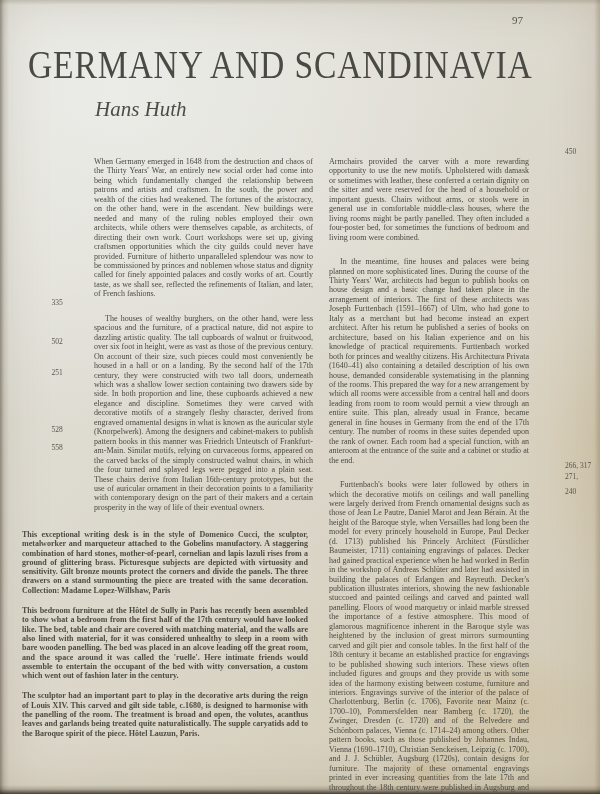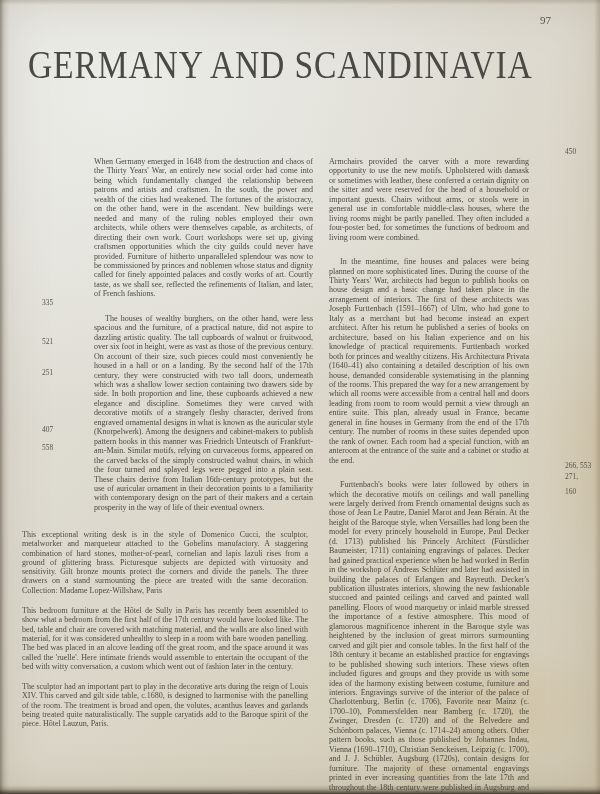--- a/index.html
+++ b/index.html
@@ -16,75 +16,76 @@
   }
   .edge{position:absolute;pointer-events:none;}
   .edge-left{left:0;top:0;width:9px;height:100%;
     background:linear-gradient(to right, rgba(58,48,34,0.45), rgba(58,48,34,0.12) 45%, transparent);}
   .edge-bottom{left:0;bottom:0;width:100%;height:9px;
     background:linear-gradient(to top, rgba(38,30,18,0.8), rgba(38,30,18,0.18) 55%, transparent);}
   .edge-top{left:0;top:0;width:100%;height:5px;
     background:linear-gradient(to bottom, rgba(100,88,64,0.22), transparent);}
   .edge-right{right:0;top:0;width:6px;height:100%;
     background:linear-gradient(to left, rgba(110,90,60,0.28), transparent);}
-  .page-number{position:absolute;left:540px;top:14px;font-size:11px;color:#55544b;}
+  .page-number{position:absolute;left:512px;top:14px;font-size:11px;color:#55544b;}
   .title{position:absolute;left:28px;top:41px;margin:0;font-weight:normal;
     font-size:40px;letter-spacing:1px;white-space:nowrap;color:#4a4a45;
     transform:scaleX(0.84);transform-origin:left top;}
   .author{position:absolute;left:95px;top:97px;margin:0;font-weight:normal;
     font-style:italic;font-size:21px;color:#4d4d47;}
   .col{position:absolute;top:142px;}
   .col-left{left:79px;width:249px;}
   .col-right{left:314px;width:230px;}
   .col p{margin:15px;font-size:8px;line-height:9.45px;text-align:justify;color:#4a4a42;}
   .col p + p{text-indent:11px;}
-  .captions{position:absolute;left:22px;top:530px;width:286px;}
+  .captions{position:absolute;left:22px;top:530px;width:286px;font-weight:bold;}
   .captions p{margin:0 0 11px 0;font-size:8px;line-height:9.3px;text-align:justify;color:#4d4c44;}
   .margin-note{position:absolute;font-size:7.5px;color:#56554b;line-height:9px;}
-  .mn-left{left:42px;width:30px;text-align:left;}
+  .mn-left{left:42px;width:30px;text-align:center;}
   .mn-right{left:565px;width:32px;text-align:left;}
   .ml0{top:298px}.ml1{top:337px}.ml2{top:368px}.ml3{top:425px}.ml4{top:443px}
   .mr0{top:147px}.mr1{top:472px}.mr2{top:461px}.mr3{top:487px}
 </style>
 </head>
 <body>
 
 <div class="page">
 
   <div class="edge edge-top"></div>
   <div class="edge edge-left"></div>
   <div class="edge edge-right"></div>
   <div class="edge edge-bottom"></div>
 
   <div class="page-number">97</div>
 
   <h1 class="title">GERMANY AND SCANDINAVIA</h1>
 
+  <h2 class="author">Hans Huth</h2>
 
   <div class="col col-left">
     <p>When Germany emerged in 1648 from the destruction and chaos of the Thirty Years' War, an entirely new social order had come into being which fundamentally changed the relationship between patrons and artists and craftsmen. In the south, the power and wealth of the cities had weakened. The fortunes of the aristocracy, on the other hand, were in the ascendant. New buildings were needed and many of the ruling nobles employed their own architects, while others were themselves capable, as architects, of directing their own work. Court workshops were set up, giving craftsmen opportunities which the city guilds could never have provided. Furniture of hitherto unparalleled splendour was now to be commissioned by princes and noblemen whose status and dignity called for finely appointed palaces and costly works of art. Courtly taste, as we shall see, reflected the refinements of Italian, and later, of French fashions.</p>
     <p>The houses of wealthy burghers, on the other hand, were less spacious and the furniture, of a practical nature, did not aspire to dazzling artistic quality. The tall cupboards of walnut or fruitwood, over six foot in height, were as vast as those of the previous century. On account of their size, such pieces could most conveniently be housed in a hall or on a landing. By the second half of the 17th century, they were constructed with two tall doors, underneath which was a shallow lower section containing two drawers side by side. In both proportion and line, these cupboards achieved a new elegance and discipline. Sometimes they were carved with decorative motifs of a strangely fleshy character, derived from engraved ornamental designs in what is known as the auricular style (Knorpelwerk). Among the designers and cabinet-makers to publish pattern books in this manner was Friedrich Unteutsch of Frankfurt-am-Main. Similar motifs, relying on curvaceous forms, appeared on the carved backs of the simply constructed walnut chairs, in which the four turned and splayed legs were pegged into a plain seat. These chairs derive from Italian 16th-century prototypes, but the use of auricular ornament in their decoration points to a familiarity with contemporary design on the part of their makers and a certain prosperity in the way of life of their eventual owners.</p>
   </div>
 
   <div class="col col-right">
     <p>Armchairs provided the carver with a more rewarding opportunity to use the new motifs. Upholstered with damask or sometimes with leather, these conferred a certain dignity on the sitter and were reserved for the head of a household or important guests. Chairs without arms, or stools were in general use in comfortable middle-class houses, where the living rooms might be partly panelled. They often included a four-poster bed, for sometimes the functions of bedroom and living room were combined.</p>
     <p>In the meantime, fine houses and palaces were being planned on more sophisticated lines. During the course of the Thirty Years' War, architects had begun to publish books on house design and a basic change had taken place in the arrangement of interiors. The first of these architects was Joseph Furttenbach (1591–1667) of Ulm, who had gone to Italy as a merchant but had become instead an expert architect. After his return he published a series of books on architecture, based on his Italian experience and on his knowledge of practical requirements. Furttenbach worked both for princes and wealthy citizens. His Architectura Privata (1640–41) also containing a detailed description of his own house, demanded considerable systematising in the planning of the rooms. This prepared the way for a new arrangement by which all rooms were accessible from a central hall and doors leading from room to room would permit a view through an entire suite. This plan, already usual in France, became general in fine houses in Germany from the end of the 17th century. The number of rooms in these suites depended upon the rank of owner. Each room had a special function, with an anteroom at the entrance of the suite and a cabinet or studio at the end.</p>
     <p>Furttenbach's books were later followed by others in which the decorative motifs on ceilings and wall panelling were largely derived from French ornamental designs such as those of Jean Le Pautre, Daniel Marot and Jean Bérain. At the height of the Baroque style, when Versailles had long been the model for every princely household in Europe, Paul Decker (d. 1713) published his Princely Architect (Fürstlicher Baumeister, 1711) containing engravings of palaces. Decker had gained practical experience when he had worked in Berlin in the workshop of Andreas Schlüter and later had assisted in building the palaces of Erlangen and Bayreuth. Decker's publication illustrates interiors, showing the new fashionable stuccoed and painted ceilings and carved and painted wall panelling. Floors of wood marquetry or inlaid marble stressed the importance of a festive atmosphere. This mood of glamorous magnificence inherent in the Baroque style was heightened by the inclusion of great mirrors surmounting carved and gilt pier and console tables. In the first half of the 18th century it became an established practice for engravings to be published showing such interiors. These views often included figures and groups and they provide us with some idea of the harmony existing between costume, furniture and interiors. Engravings survive of the interior of the palace of Charlottenburg, Berlin (c. 1706), Favorite near Mainz (c. 1700–10), Pommersfelden near Bamberg (c. 1720), the Zwinger, Dresden (c. 1720) and of the Belvedere and Schönborn palaces, Vienna (c. 1714–24) among others. Other pattern books, such as those published by Johannes Indau, Vienna (1690–1710), Christian Senckeisen, Leipzig (c. 1700), and J. J. Schübler, Augsburg (1720s), contain designs for furniture. The majority of these ornamental engravings printed in ever increasing quantities from the late 17th and throughout the 18th century were published in Augsburg and Nuremberg. They contained both original and pirated designs which helped to spread ideas derived from all over Europe and so they made it possible for any cabinet-maker to follow the latest fashion.</p>
   </div>
 
   <div class="captions">
     <p>This exceptional writing desk is in the style of Domenico Cucci, the sculptor, metalworker and marqueteur attached to the Gobelins manufactory. A staggering combination of hard stones, mother-of-pearl, cornelian and lapis lazuli rises from a ground of glittering brass. Picturesque subjects are depicted with virtuosity and sensitivity. Gilt bronze mounts protect the corners and divide the panels. The three drawers on a stand surmounting the piece are treated with the same decoration. Collection: Madame Lopez-Willshaw, Paris</p>
     <p>This bedroom furniture at the Hôtel de Sully in Paris has recently been assembled to show what a bedroom from the first half of the 17th century would have looked like. The bed, table and chair are covered with matching material, and the walls are also lined with material, for it was considered unhealthy to sleep in a room with bare wooden panelling. The bed was placed in an alcove leading off the great room, and the space around it was called the 'ruelle'. Here intimate friends would assemble to entertain the occupant of the bed with witty conversation, a custom which went out of fashion later in the century.</p>
     <p>The sculptor had an important part to play in the decorative arts during the reign of Louis XIV. This carved and gilt side table, c.1680, is designed to harmonise with the panelling of the room. The treatment is broad and open, the volutes, acanthus leaves and garlands being treated quite naturalistically. The supple caryatids add to the Baroque spirit of the piece. Hôtel Lauzun, Paris.</p>
   </div>
 
   <span class="margin-note mn-left ml0">335</span>
-  <span class="margin-note mn-left ml1">521</span>
+  <span class="margin-note mn-left ml1">502</span>
   <span class="margin-note mn-left ml2">251</span>
-  <span class="margin-note mn-left ml3">407</span>
+  <span class="margin-note mn-left ml3">528</span>
   <span class="margin-note mn-left ml4">558</span>
 
   <span class="margin-note mn-right mr0">450</span>
   <span class="margin-note mn-right mr1">271,</span>
-  <span class="margin-note mn-right mr2">266, 553</span>
-  <span class="margin-note mn-right mr3">160</span>
+  <span class="margin-note mn-right mr2">266, 317</span>
+  <span class="margin-note mn-right mr3">240</span>
 
 </div>
 
 </body></html>

